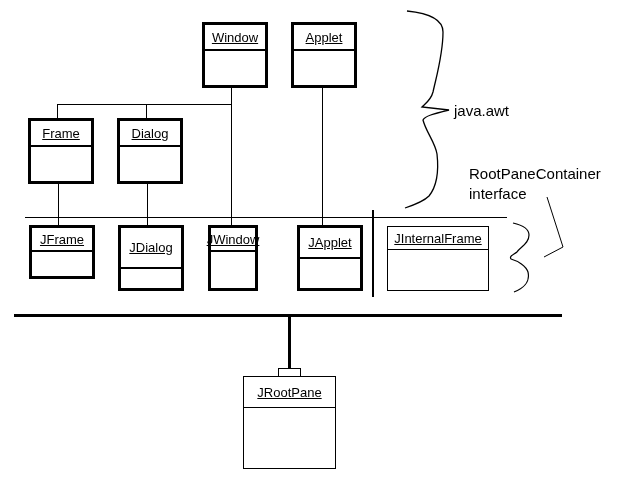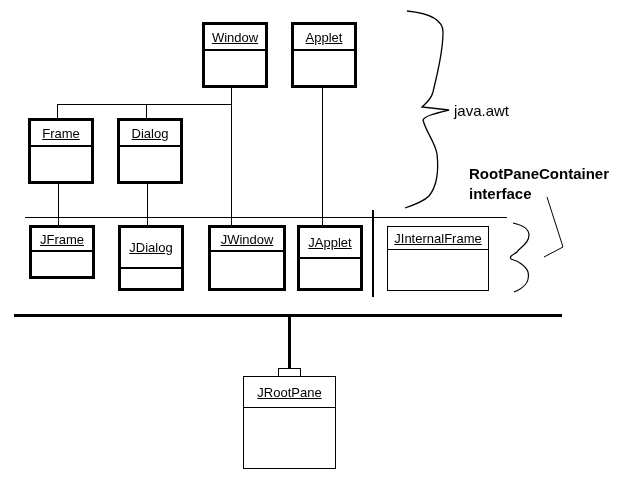--- a/index.html
+++ b/index.html
@@ -13,21 +13,21 @@
     border:3px solid #000; background:#fff;
   }
   .class-box.thin { border-width:1px; }
   .class-box .title {
     box-sizing:border-box; display:flex; align-items:center; justify-content:center;
     border-bottom:2px solid #000; font-size:13px; white-space:nowrap;text-decoration:underline;
   }
   .class-box.thin .title { border-bottom-width:1px; }
   .line { position:absolute; background:#000; }
   .ann { position:absolute; font-size:15px; white-space:nowrap; }
-  .ann.bold { font-weight:bold; }
+  .ann.bold { font-weight:normal; }
   svg.overlay { position:absolute; overflow:visible; }
 </style>
 </head>
 <body>
 
 <div id="canvas">
 
   <div class="line" style="left:57px;  top:104px; width:175px; height:1px;"></div>
   <div class="line" style="left:57px;  top:104px; width:1px;  height:15px;"></div>
   <div class="line" style="left:146px; top:104px; width:1px;  height:15px;"></div>
@@ -87,21 +87,21 @@
           <span>JFrame</span>
         </div>
         <div></div>
       </div>
       <div class="class-box" style="left: 118px; top: 225px; width: 66px; height: 66px;">
         <div class="title" style="height: 41px;">
           <span>JDialog</span>
         </div>
         <div></div>
       </div>
-      <div class="class-box" style="left: 208px; top: 225px; width: 78px; height: 66px;">
+      <div class="class-box" style="left: 208px; top: 225px; width: 50px; height: 66px;">
         <div class="title" style="height: 24px;">
           <span>JWindow</span>
         </div>
         <div></div>
       </div>
       <div class="class-box" style="left: 297px; top: 225px; width: 66px; height: 66px;">
         <div class="title" style="height: 31px;">
           <span>JApplet</span>
         </div>
         <div></div>

